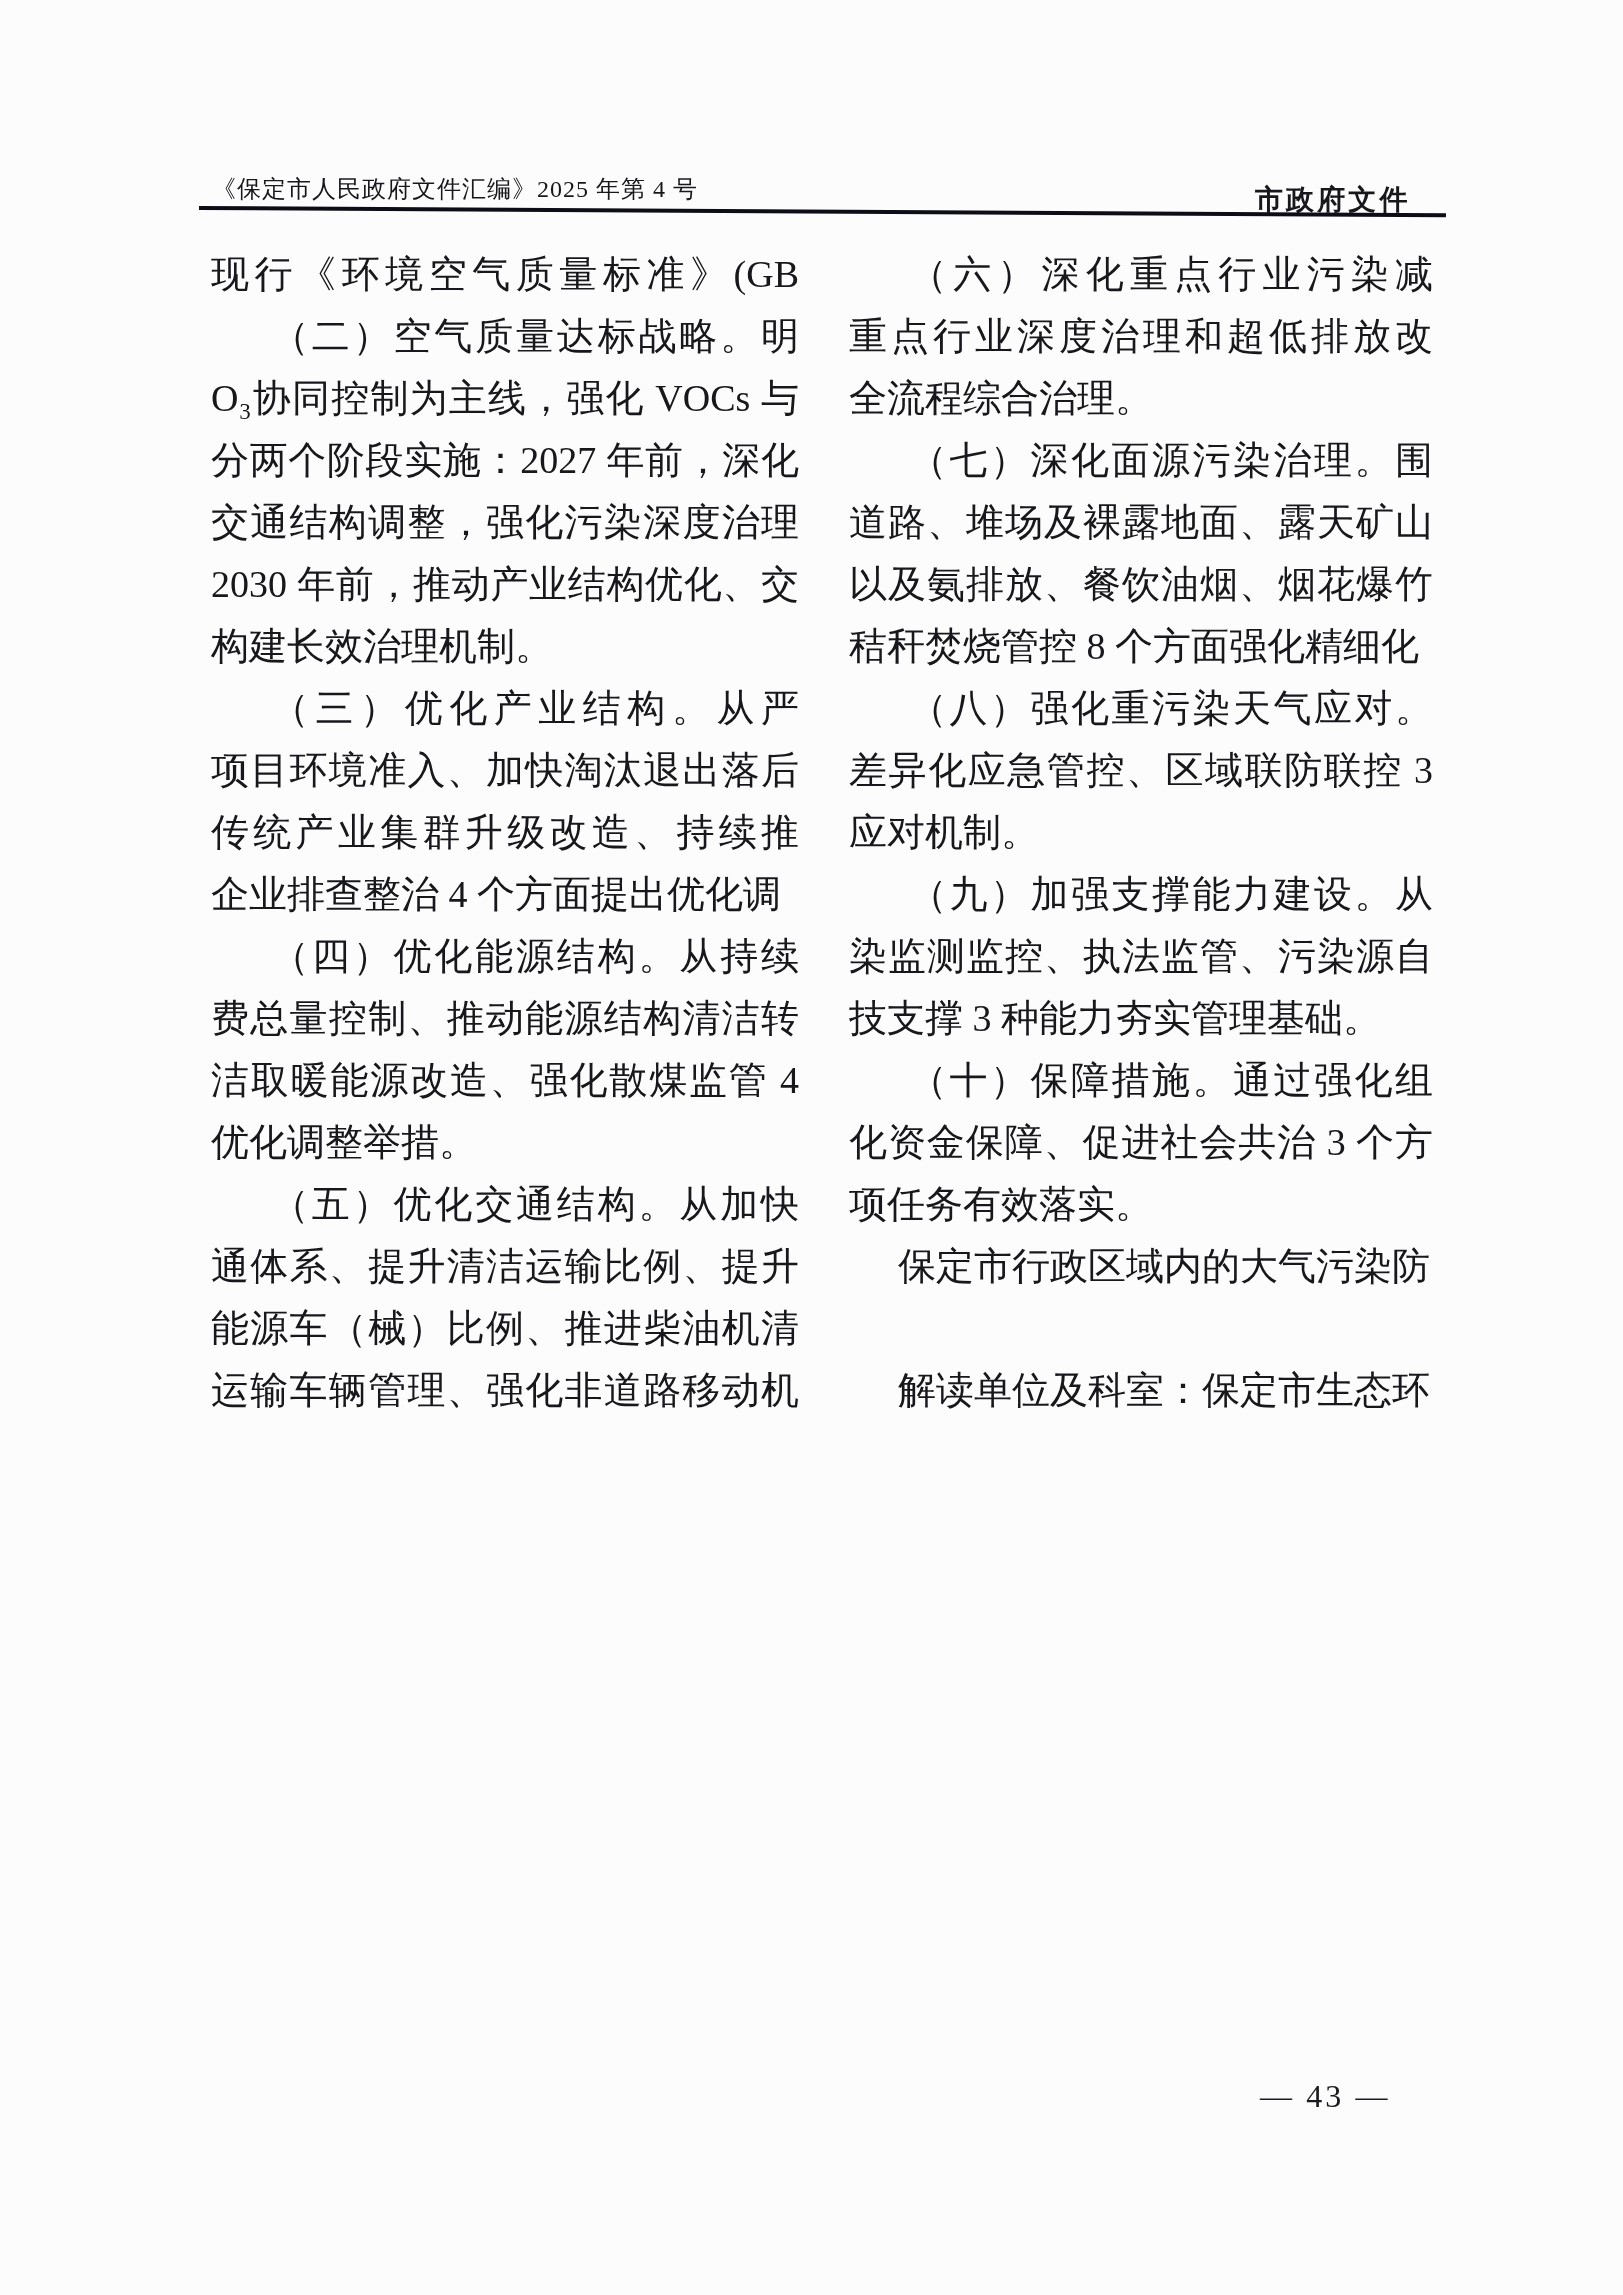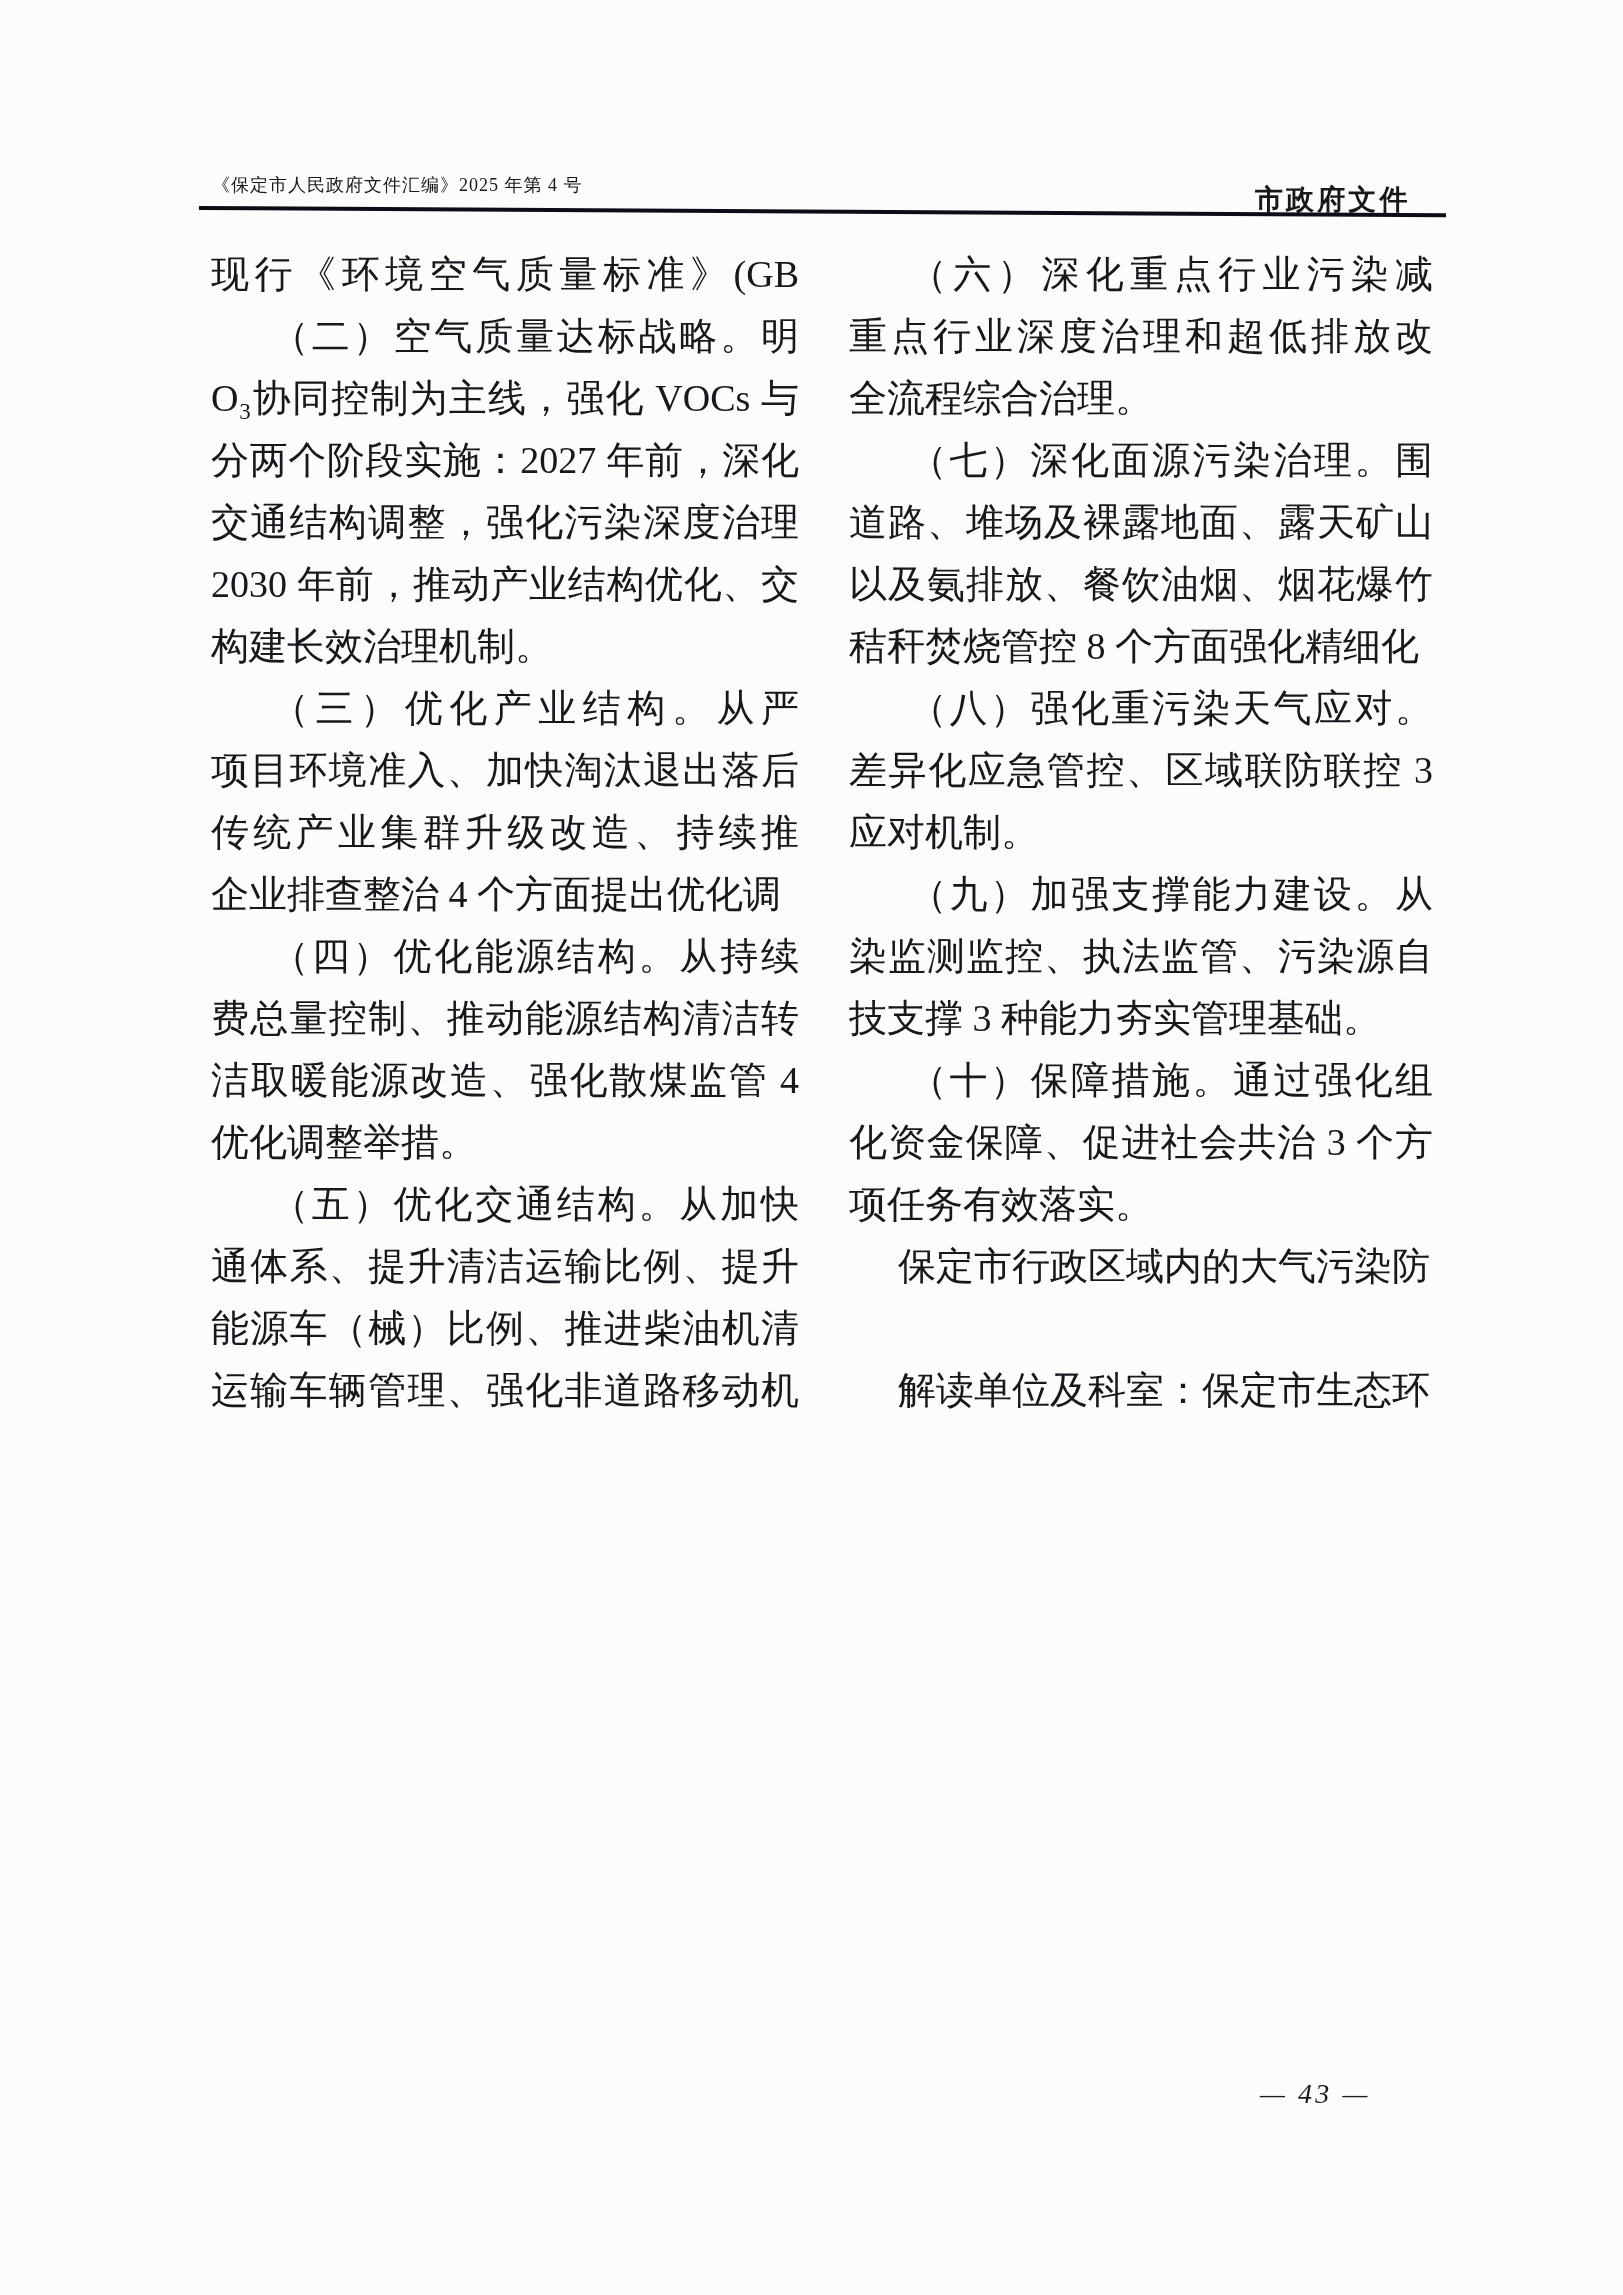--- a/index.html
+++ b/index.html
@@ -9,21 +9,21 @@
     height: 2295px;
     background: #fcfcfc;
     overflow: hidden;
     font-family: "Liberation Serif", "DejaVu Serif", serif;
     color: #17171c;
   }
   
   #header-left {
     position: absolute;
     left: 212px; top: 173px;
-    font-size: 18px;
+    font-size: 24px;
     letter-spacing: 1px;
     white-space: nowrap;
   }
   #header-right {
     position: absolute;
     left: 1255px; top: 181px;
     font-size: 28px;
     font-weight: bold;
     letter-spacing: 3.1px;
     white-space: nowrap;
@@ -57,25 +57,24 @@
     text-justify: inter-character;
   }
   .ln.ind  { padding-left: 60px; }
   .ln.ind1 { padding-left: 49px;  }
   .ln.bold { font-weight: bold; }
   .ln.blank {  }
   
   #page-number {
     position: absolute;
     left: 1260px; top: 2078px;
-    font-size: 28px;
+    font-size: 32px;
     letter-spacing: 3.1px;
     white-space: nowrap;
     color: #1a1a20;
-    font-style: italic;
   }
 </style>
 </head>
 <body>
 
 <div id="page" style="background: rgb(252, 252, 252); color: rgb(23, 23, 28);">
   <div id="header-left">《保定市人民政府文件汇编》2025 年第 4 号</div>
   <div id="header-right">市政府文件</div>
   <div id="header-rule" style="background: rgb(13, 13, 24);"></div>
 

